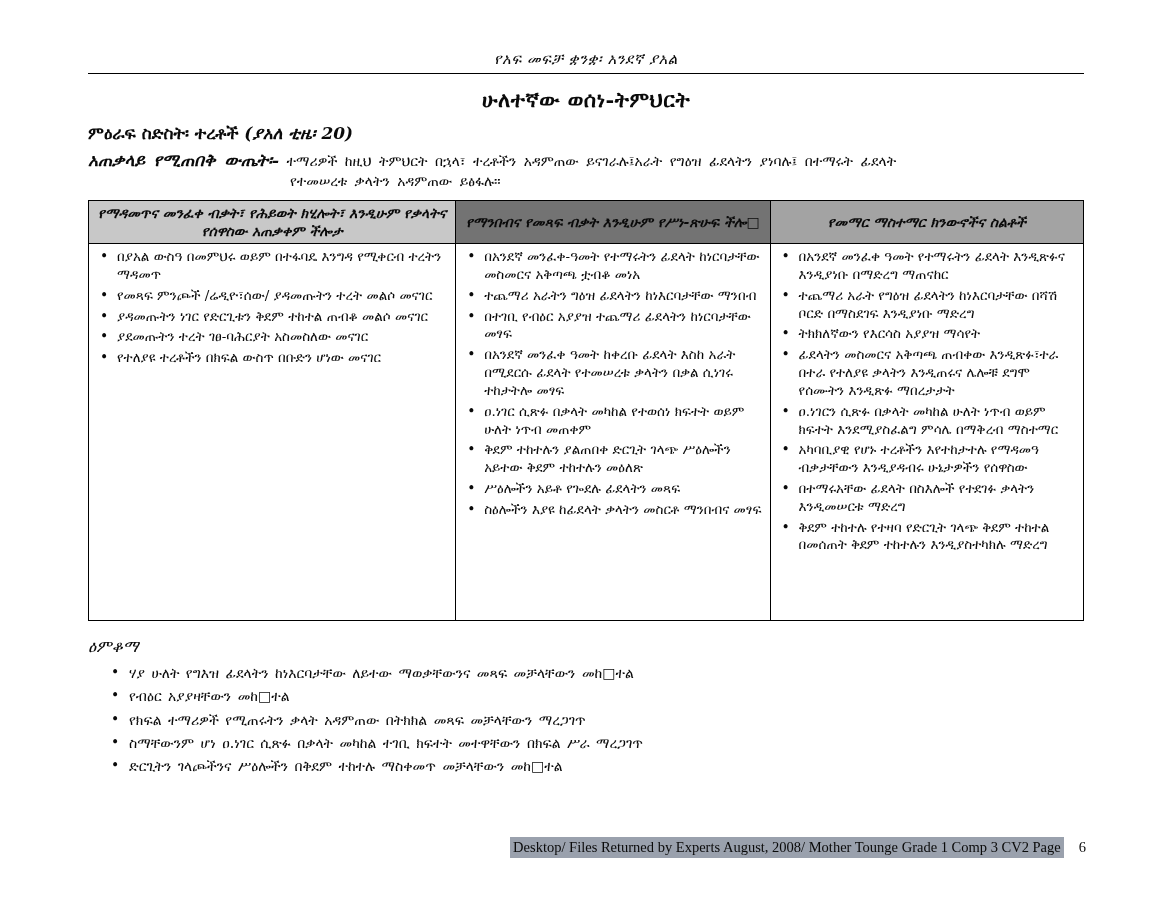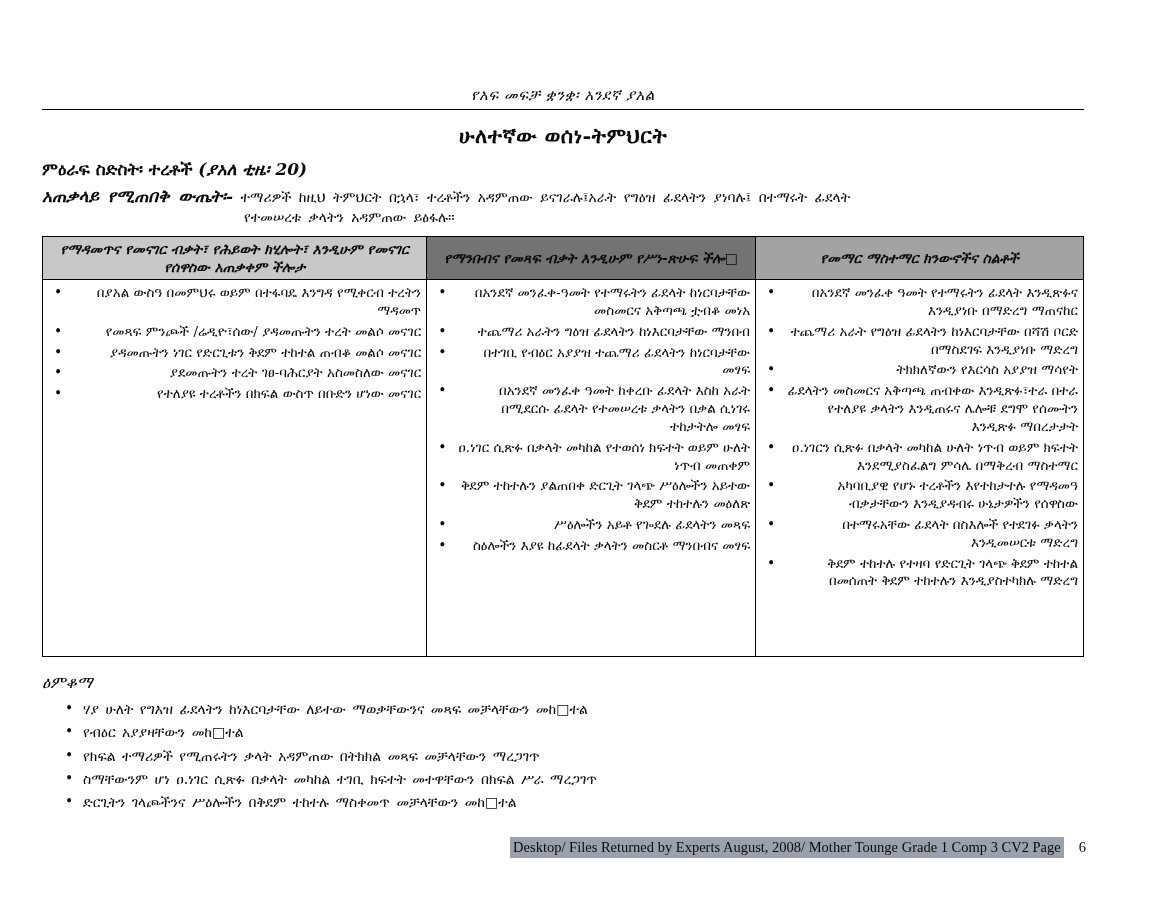--- a/index.html
+++ b/index.html
@@ -6,21 +6,21 @@
   html,body { background:#e8e8e8; }
   .page {
     position:relative;
     width:1164px; height:900px;
     margin:0 auto;
     background:#ffffff;
     overflow:hidden;
     font-family:"DejaVu Serif", serif;
     color:#0a0a0a;
   }
-  .content { padding:50px 80px 0 42px;margin-top:36px; }
+  .content { padding:50px 80px 0 88px; }
 
   .doc-header {
     text-align:center;
     font-style:italic;
     font-size:15px;
     letter-spacing:0.5px;
   }
   .rule { border:none; border-top:1.6px solid #000; margin-top:5px; }
 
   .doc-title {
@@ -57,21 +57,21 @@
     vertical-align:middle;
     padding:3px 8px;
     line-height:1.3;
   }
   table.main td {
     vertical-align:top;
     padding:4px 5px 6px 6px;
     font-size:13.5px;
     height:377px;
   }
-  ul.cell-list { list-style:none;text-align:right; }
+  ul.cell-list { list-style:none; }
   ul.cell-list li {
     position:relative;
     padding-left:22px;
     margin-bottom:3px;
     line-height:1.32;
   }
   ul.cell-list li::before {
     content:"\2022";
     position:absolute;
     left:5px; top:-1px;
@@ -135,21 +135,21 @@
     </div>
 
     <table class="main">
       <colgroup>
         <col style="width:36.9%">
         <col style="width:31.6%">
         <col style="width:31.5%">
       </colgroup>
       <thead>
         <tr>
-          <th style="background-color: rgb(200, 200, 200);">የማዳመጥና የመናገር ብቃት፣ የሕይወት ክሂሎት፣ እንዲሁም የመናገር የሰዋስው አጠቃቀም ችሎታ</th>
+          <th style="background-color: rgb(200, 200, 200);">የማዳመጥና መንፈቀ ብቃት፣ የሕይወት ክሂሎት፣ እንዲሁም የቃላትና የሰዋስው አጠቃቀም ችሎታ</th>
           <th style="background-color: #737373;">የማንበብና የመጻፍ ብቃት እንዲሁም የሥነ-ጽሁፍ ችሎ□</th>
           <th style="background-color: #a3a3a3; font-style: italic;">የመማር ማስተማር ክንውኖችና ስልቶች</th>
         </tr>
       </thead>
       <tbody>
         <tr>
           <td>
             <ul class="cell-list">
 
                 <li>በያአል ውስዓ በመምህሩ ወይም በተፋባዴ እንግዳ የሚቀርብ ተረትን ማዳመጥ</li>

